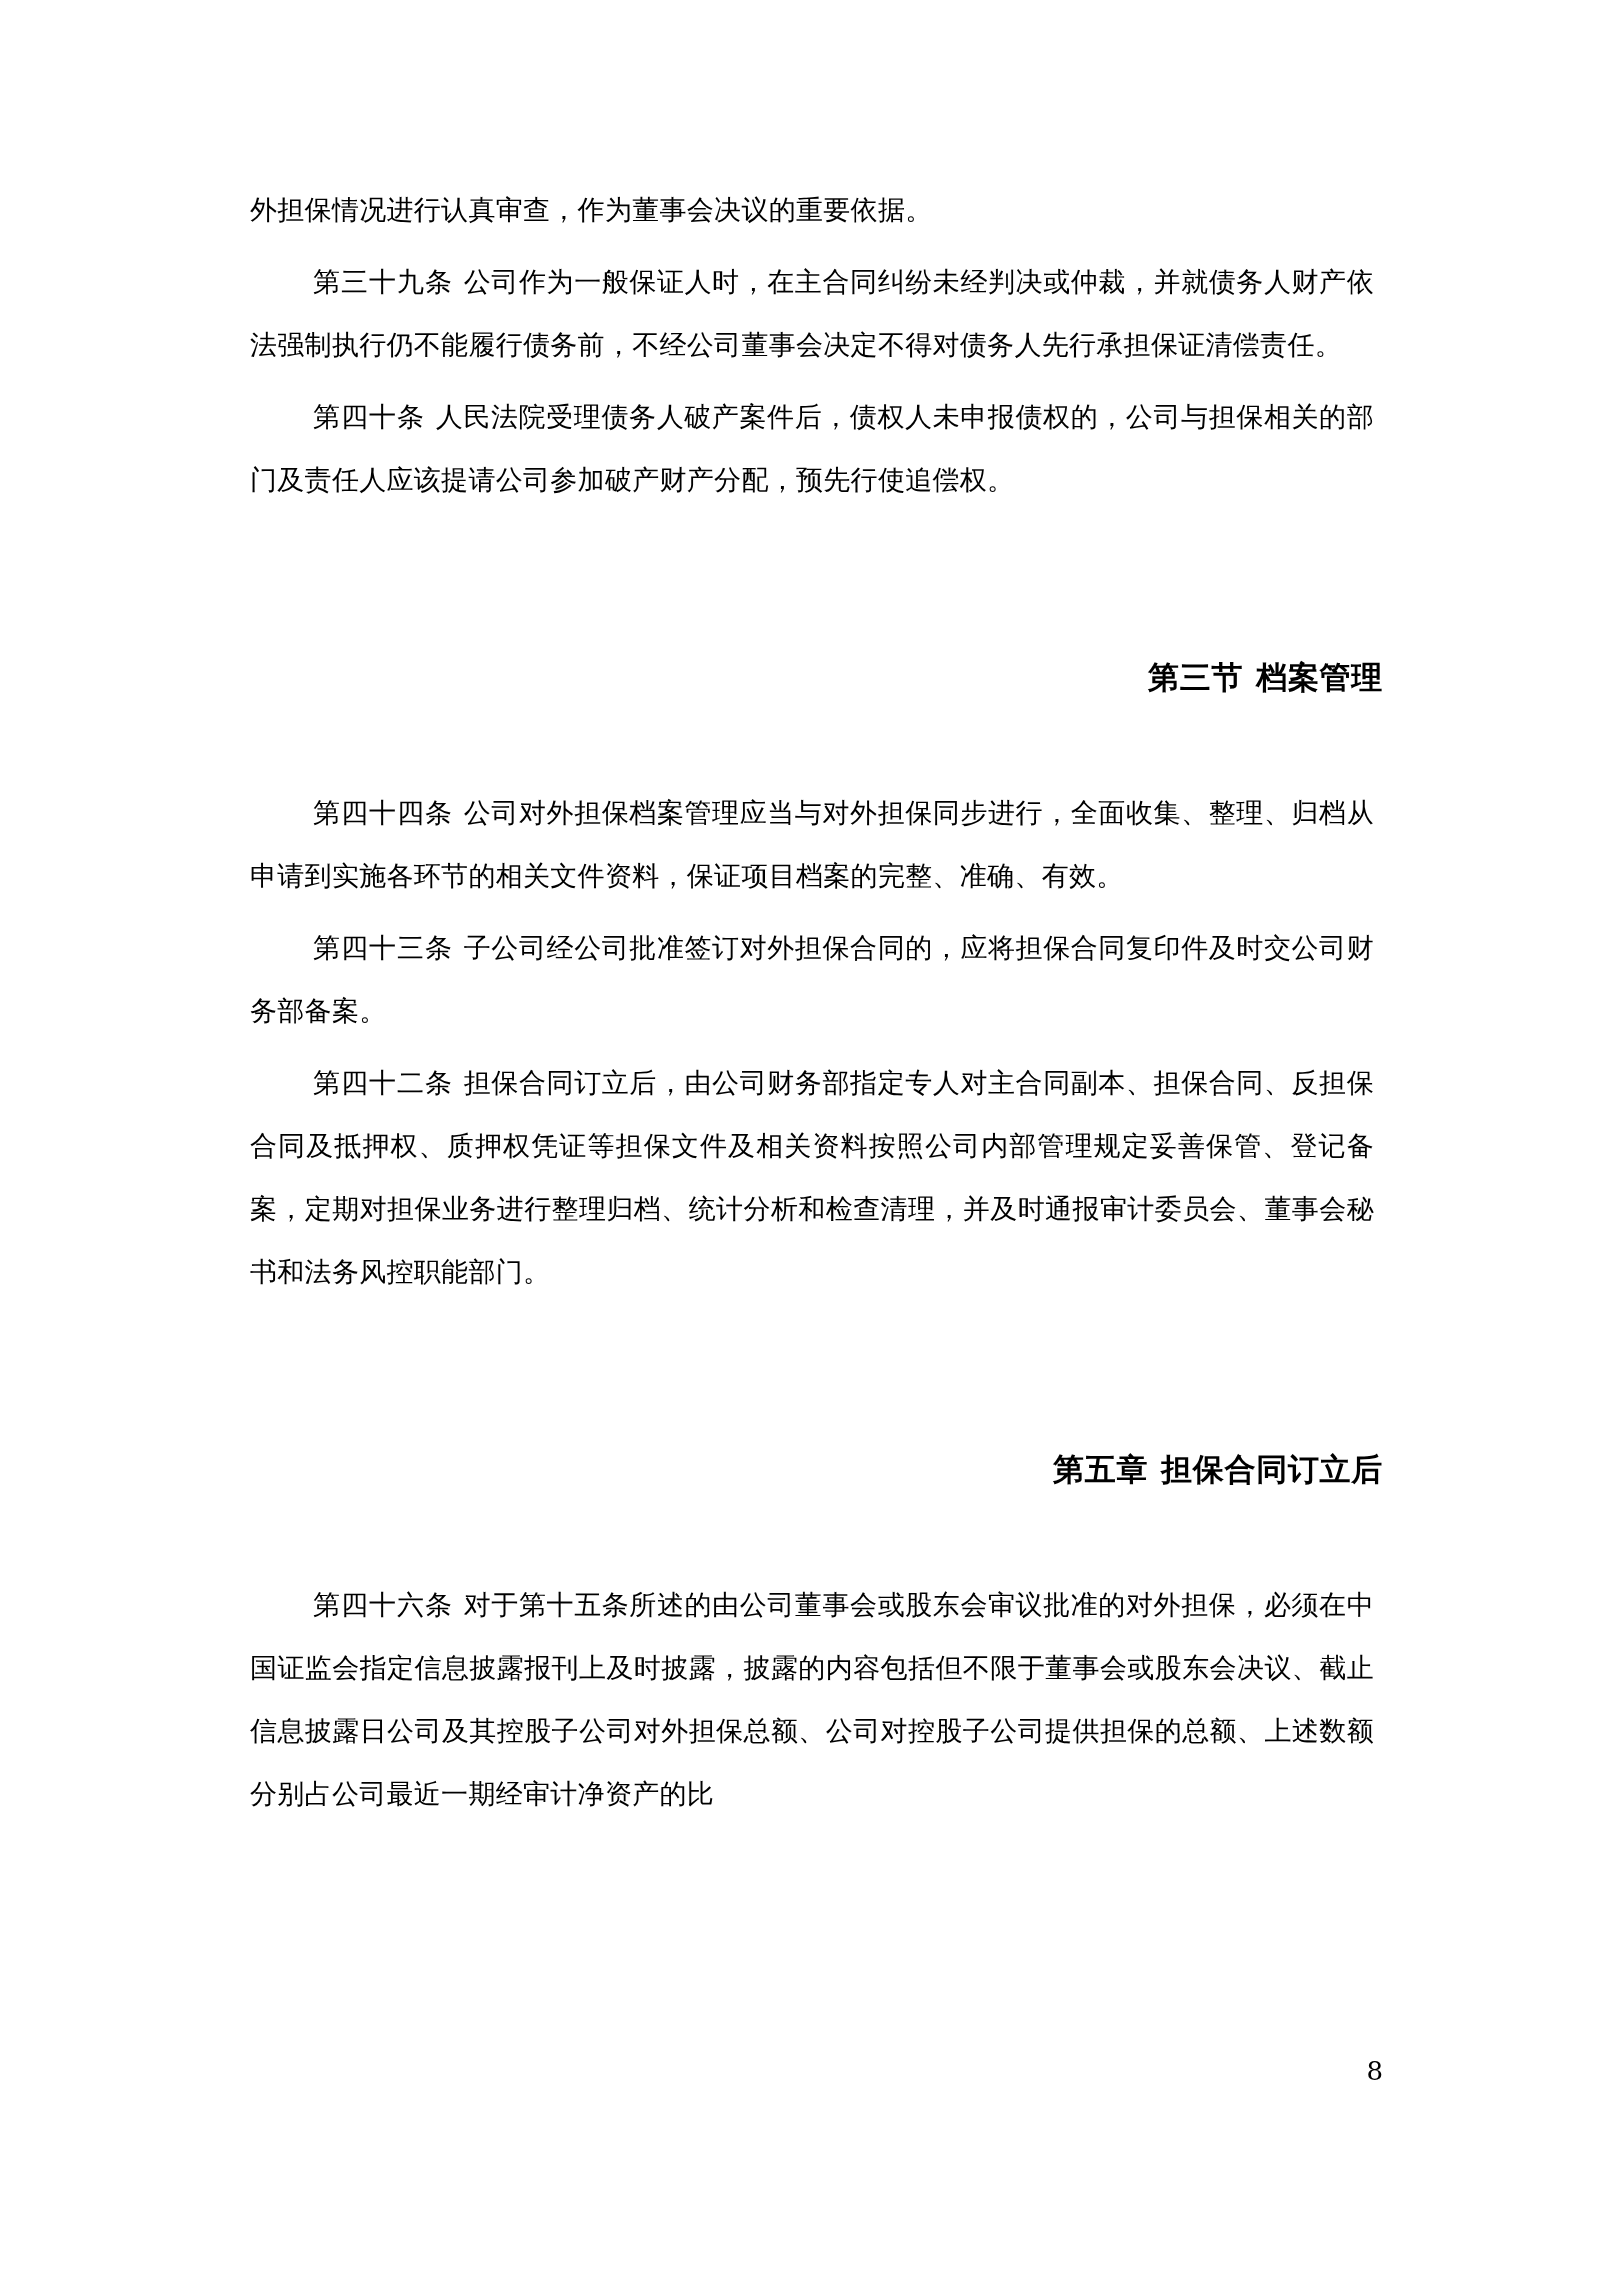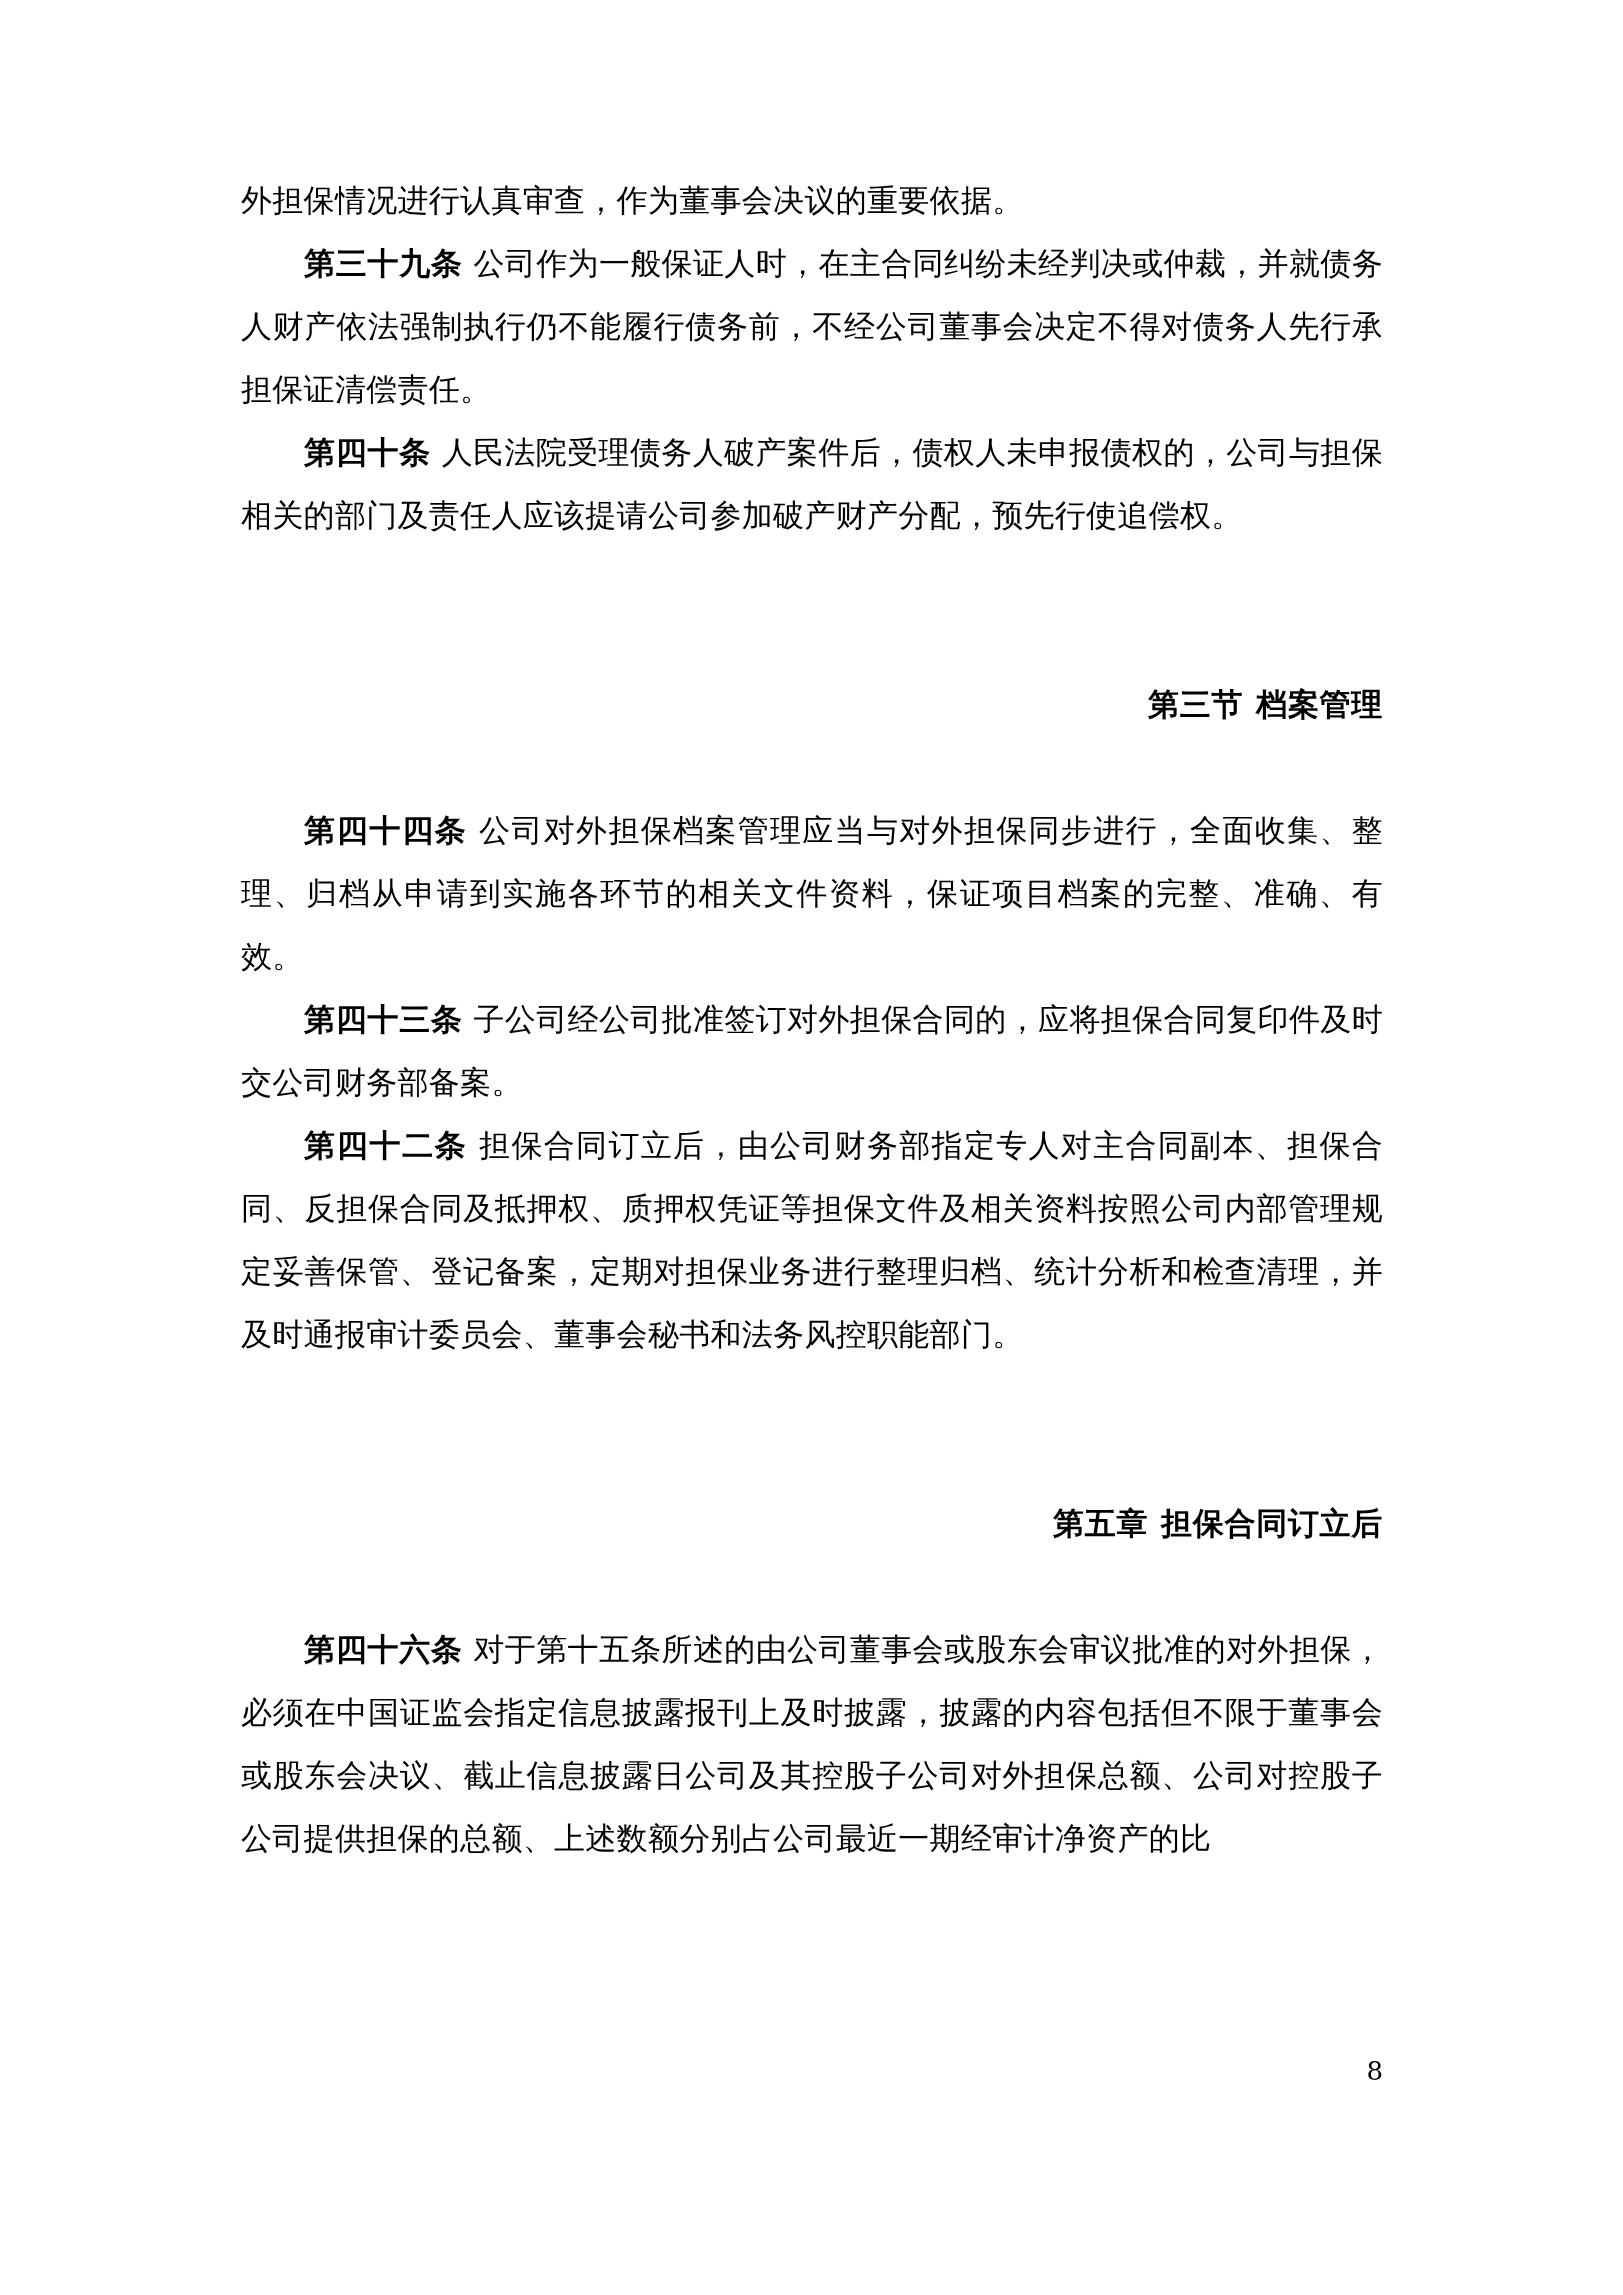--- a/index.html
+++ b/index.html
@@ -17,38 +17,38 @@
     color: #000000;
   }
   .content {
     position: absolute;
     left: 241px;
     top: 169px;
     width: 1142px;
   }
   
   .para {
-    font-size: 31px;
+    font-size: 27px;
     line-height: 63px;
     text-align: justify;
     text-align-last: left;
     text-justify: inter-character;
-    margin: 0;
+    margin: 9px;
     letter-spacing: 0.3px;
     word-break: break-all;
     white-space: normal;
   }
   .para.cont {           
     text-indent: 0;
   }
   .para.art {            
     text-indent: 63px;
   }
   .art-no {
-    font-weight: 700;
+    font-weight: 400;
     letter-spacing: 0.7px;
   }
   .art-gap {
     display: inline-block;
     width: 10.5px;
   }
   
   .heading {
     font-size: 31px;
     line-height: 63px;

